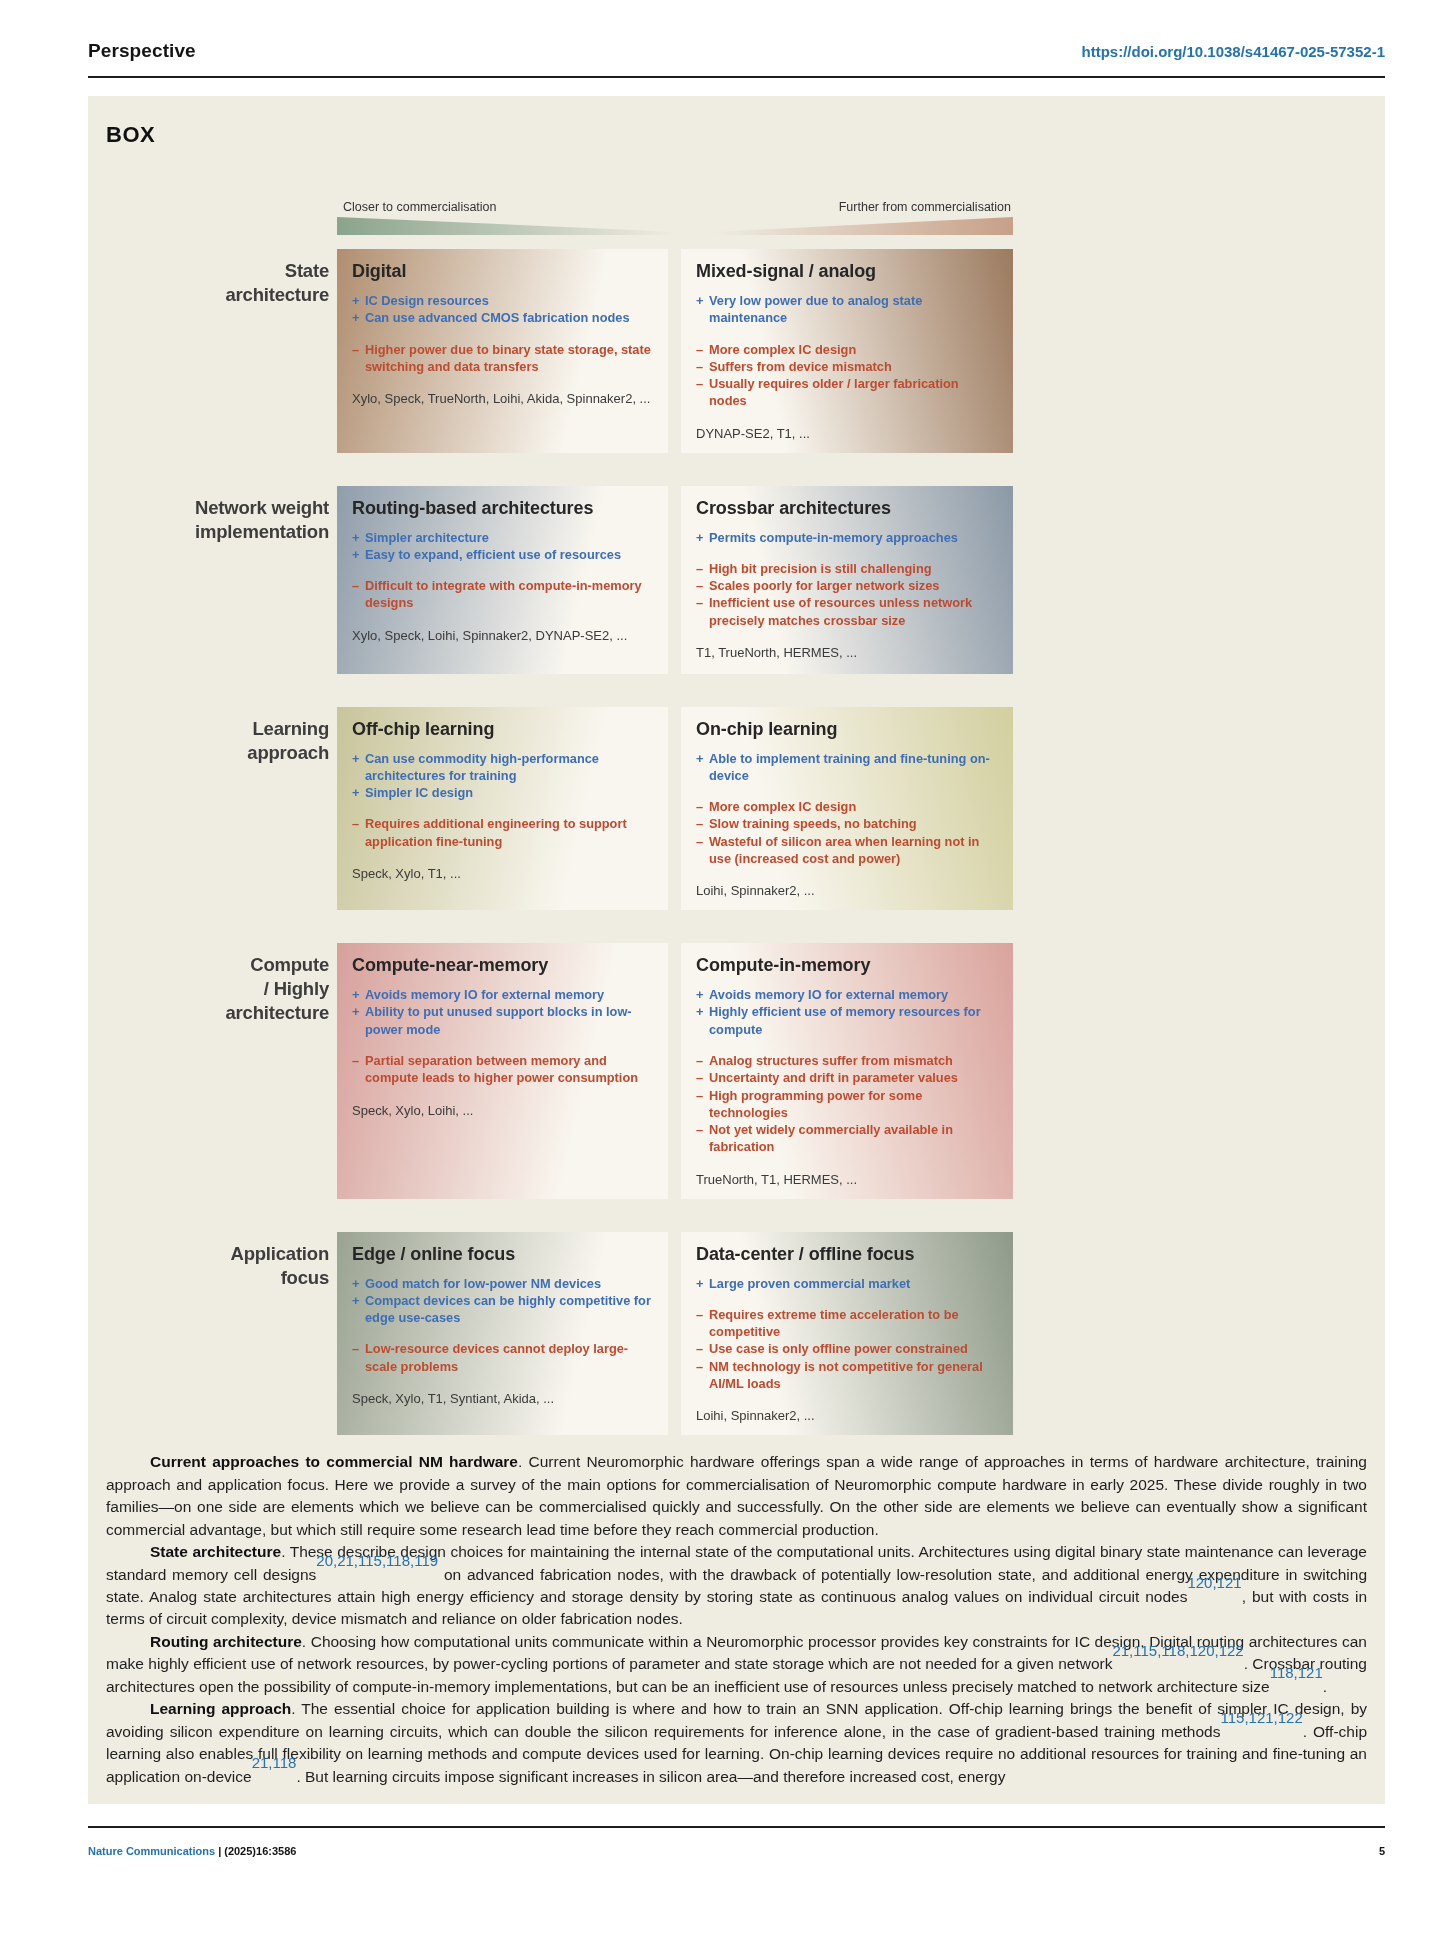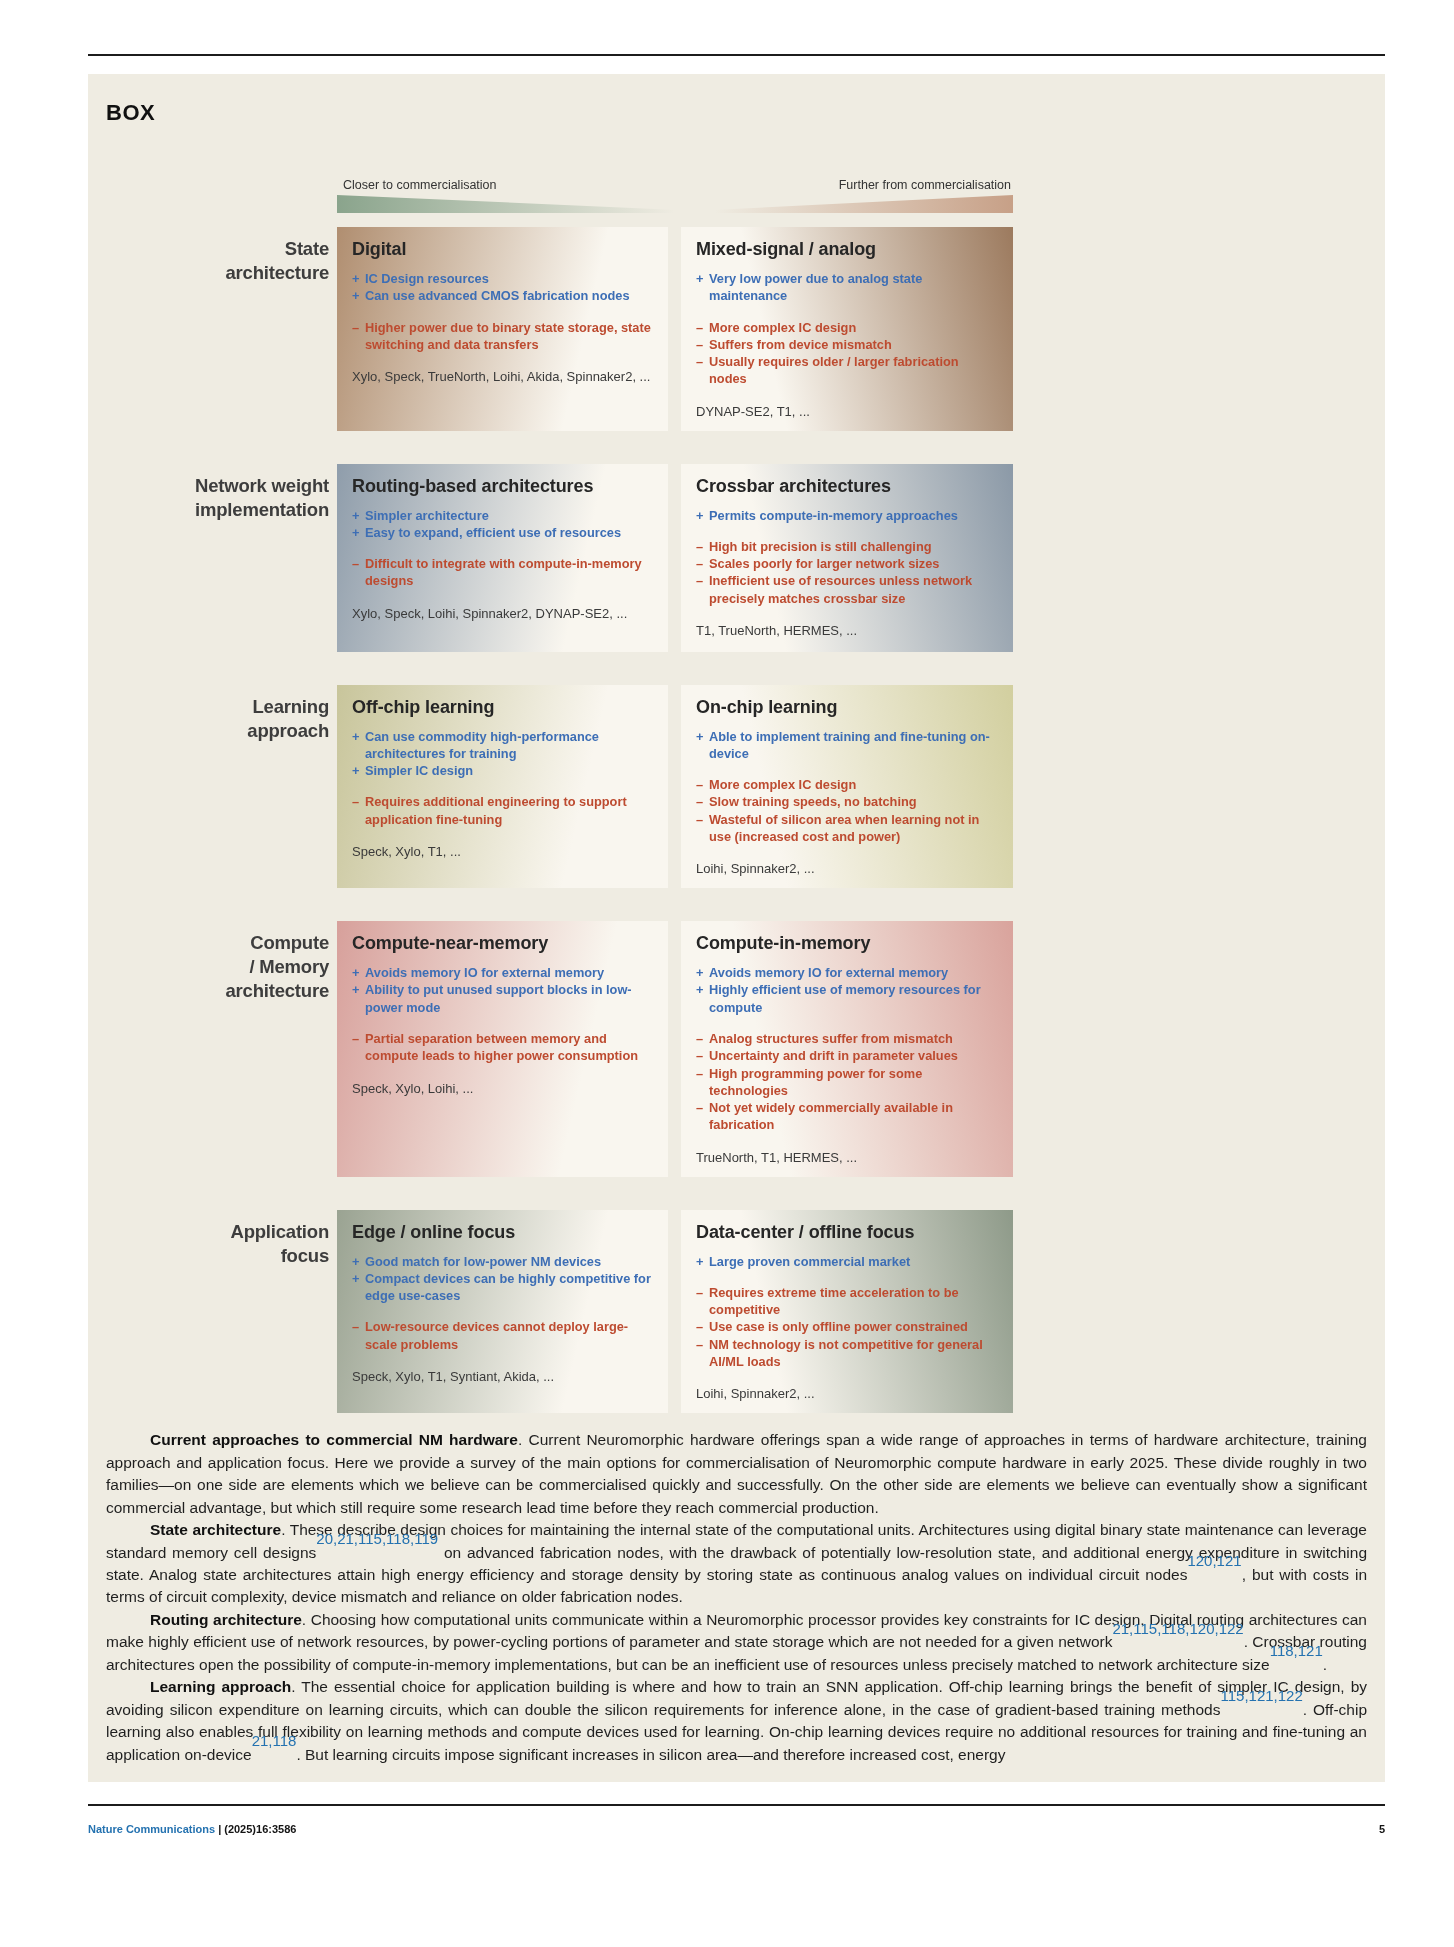--- a/index.html
+++ b/index.html
@@ -51,20 +51,24 @@
   .ftr-journal { color:#2472b0; cursor:pointer; }
   .ftr-sep { color:#141414; padding:0 3px; }
   .ftr-cite { color:#141414; }
   .ftr-page { color:#141414; }
 </style>
 </head>
 <body>
 
 <div class="page">
 
+  <div class="hdr">
+    <span class="hdr-cat">Perspective</span>
+    <span class="hdr-doi">https://doi.org/10.1038/s41467-025-57352-1</span>
+  </div>
   <hr class="hdr-rule">
 
   <div class="box">
     <div class="box-title">BOX</div>
 
     <div class="bar-wrap">
       <div class="bar-labels">
         <span>Closer to commercialisation</span>
         <span>Further from commercialisation</span>
       </div>
@@ -227,21 +231,21 @@
                   <span>Wasteful of silicon area when learning not in use (increased cost and power)</span>
                 </div>
               </div>
               <div class="examples">Loihi, Spinnaker2, ...</div>
             </div>
           </div>
         </div>
         <div class="fig-row">
           <div class="row-label">
             <div>Compute</div>
-            <div>/ Memory</div>
+            <div>/ Highly</div>
             <div>architecture</div>
           </div>
           <div class="row-cells">
             <div class="cell left" style="min-height: 197px; background: linear-gradient(103deg, rgb(215, 160, 155) 0%, rgb(249, 246, 239) 72%);">
               <div class="cell-title">Compute-near-memory</div>
               <div class="pros">
                 <div class="pc-item">
                   <span class="marker">+</span>
                   <span>Avoids memory IO for external memory</span>
                 </div>

